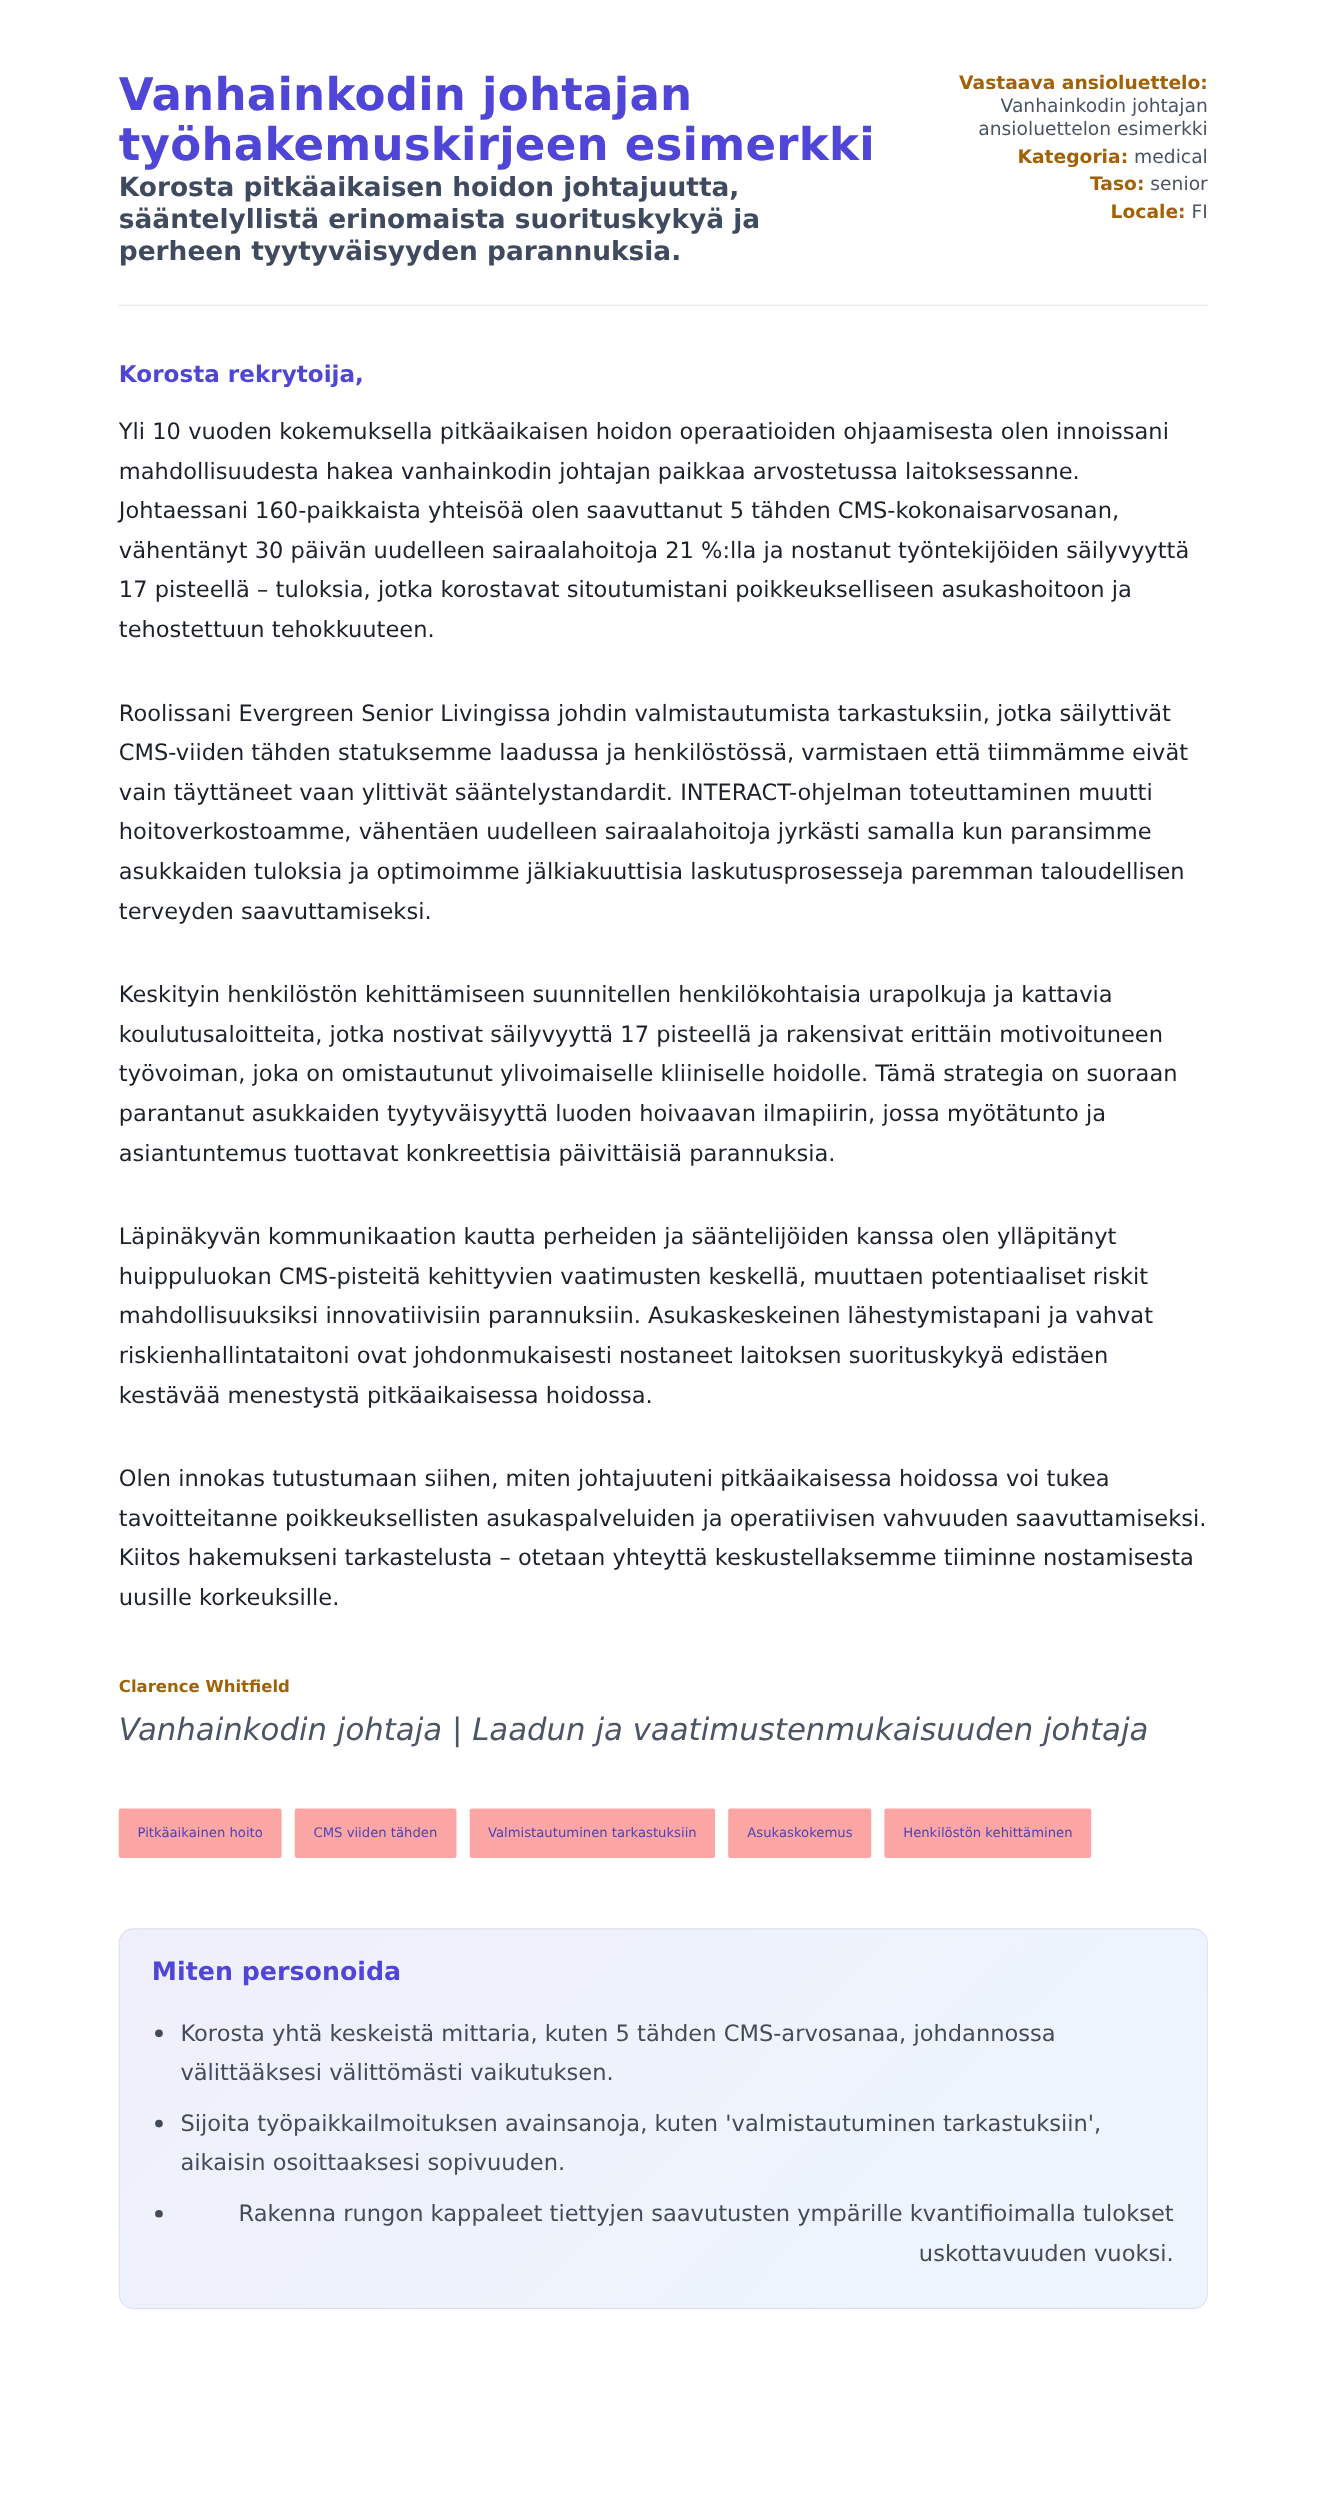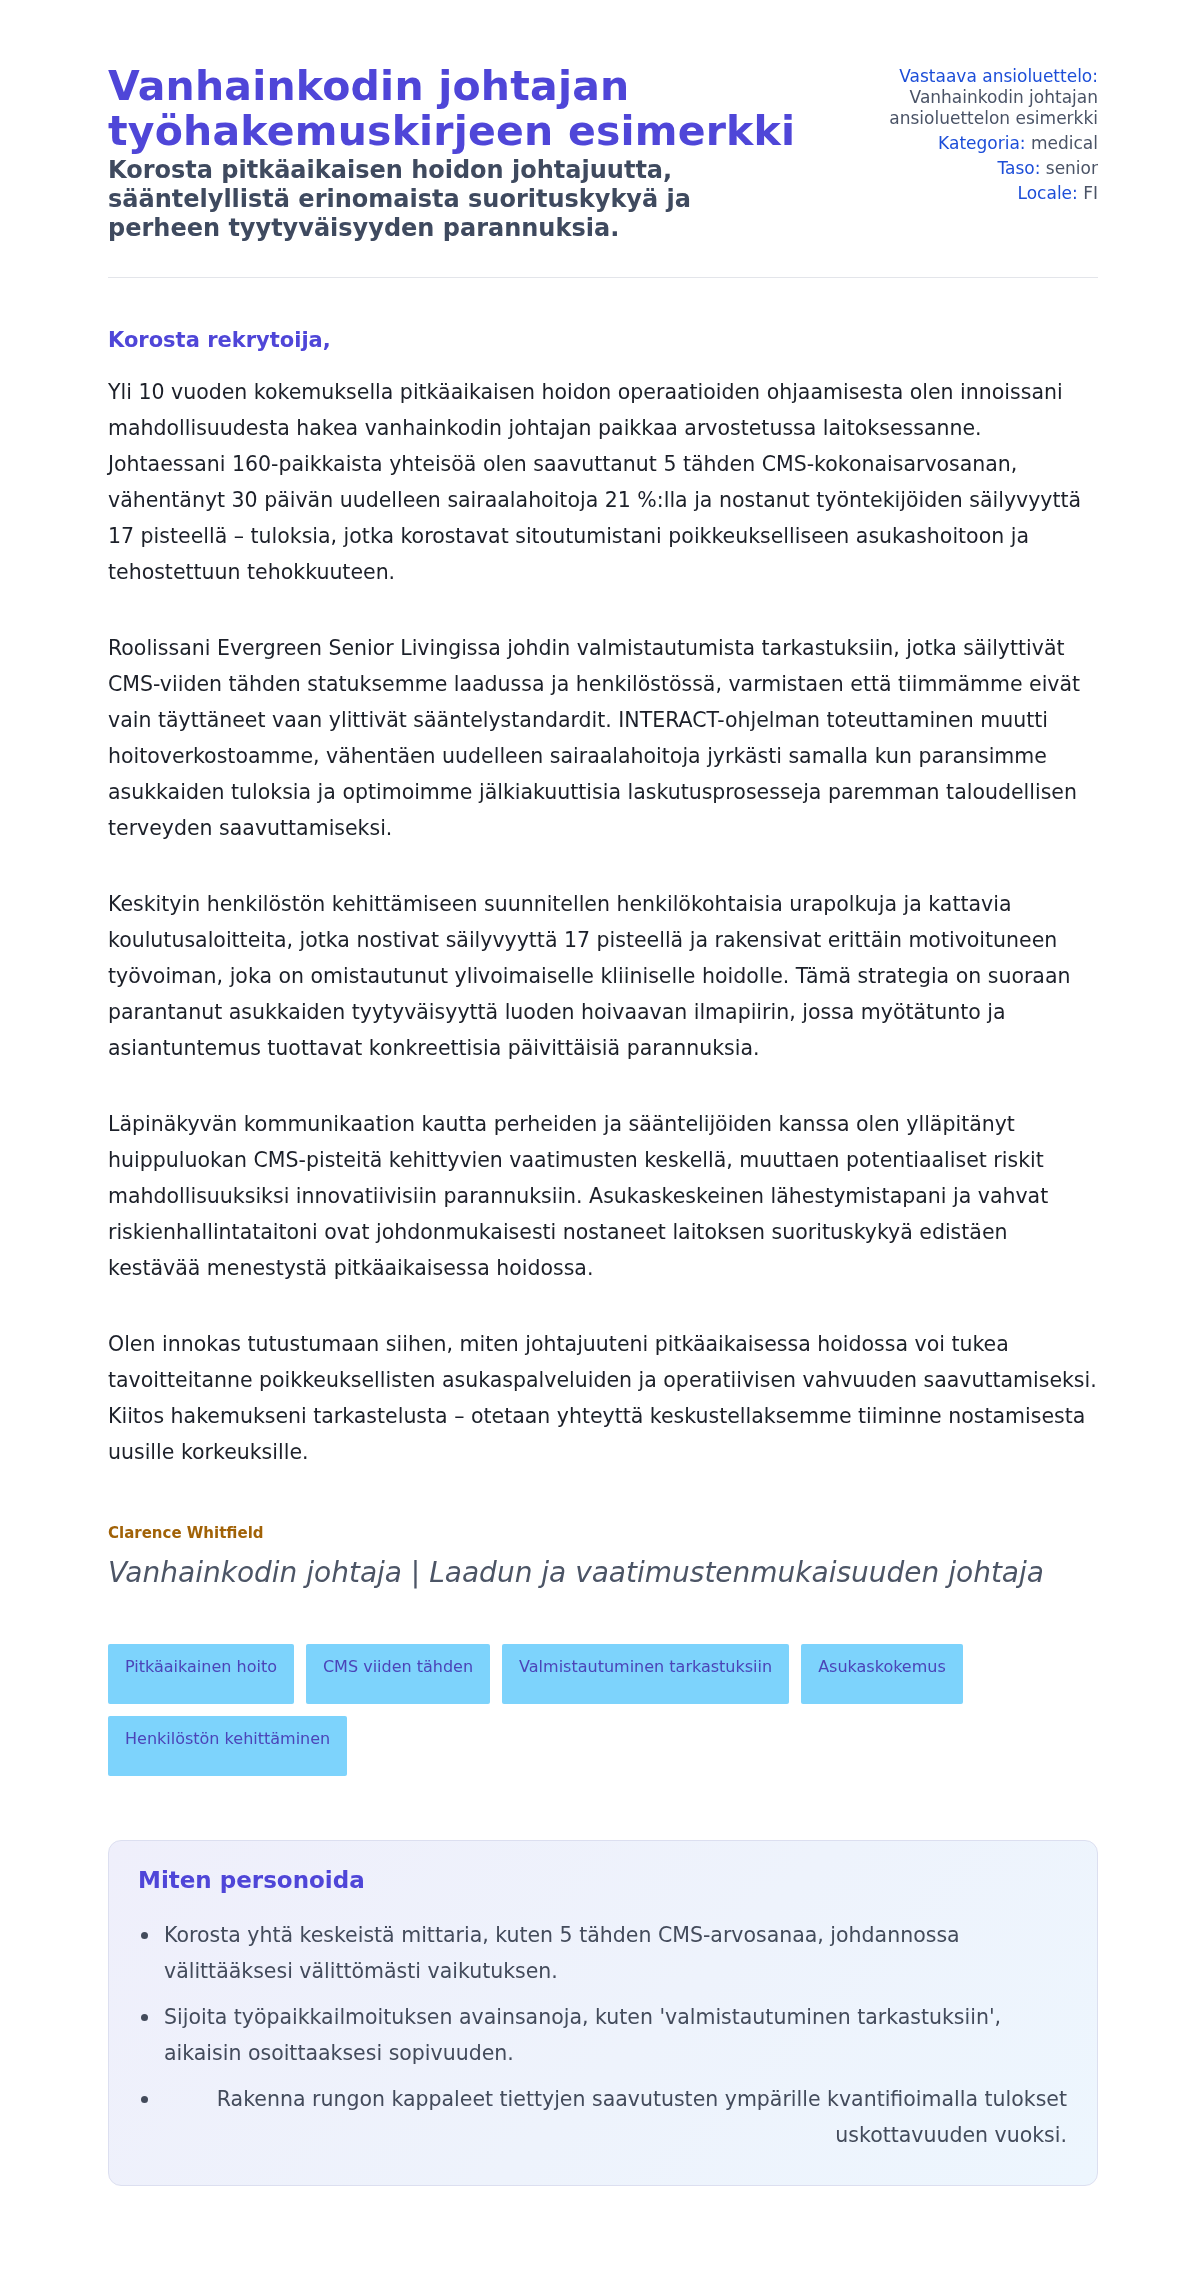--- a/index.html
+++ b/index.html
@@ -38,21 +38,21 @@
     .meta {
       text-align: right;
       font-size: 17px;
       line-height: 21px;
       color: #4a5366;
       width: 300px;
       padding-top: 2px;
     }
     .meta-row { margin-bottom: 4px; }
     .meta-row.first { margin-bottom: 4px; }
-    .meta-label { font-weight: normal; color: #1d4ed8; text-align: right; }
+    .meta-label { font-weight: bold; color: #a16207; text-align: right; }
     .greeting {
       margin-top: 50px;
       font-size: 21px;
       font-weight: bold;
       color: #4f46d8;
     }
     .body-text { margin-top: 22px; }
     .para {
       font-size: 20.5px;
       line-height: 36px;
@@ -72,25 +72,25 @@
       font-style: italic;
     }
     .tags {
       margin-top: 55px;
       display: flex;
       flex-wrap: wrap;
       gap: 12px;
       width: 930px;
     }
     .tag {
-      background: #7dd3fc;
+      background: #fca5a5;
       color: #4b44b8;
-      font-size: 16px;
+      font-size: 12px;
       padding: 0 17px;
-      height: 60px;
+      height: 45px;
       line-height: 45px;
       border-radius: 2px;
       white-space: nowrap;
     }
     .tips {
       margin-top: 64px;
       border: 1px solid #dcdff0;
       border-radius: 13px;
       background: linear-gradient(135deg, #efeffb 0%, #eef3fc 55%, #edf6fe 100%);
       padding: 24px 30px 32px 29px;

